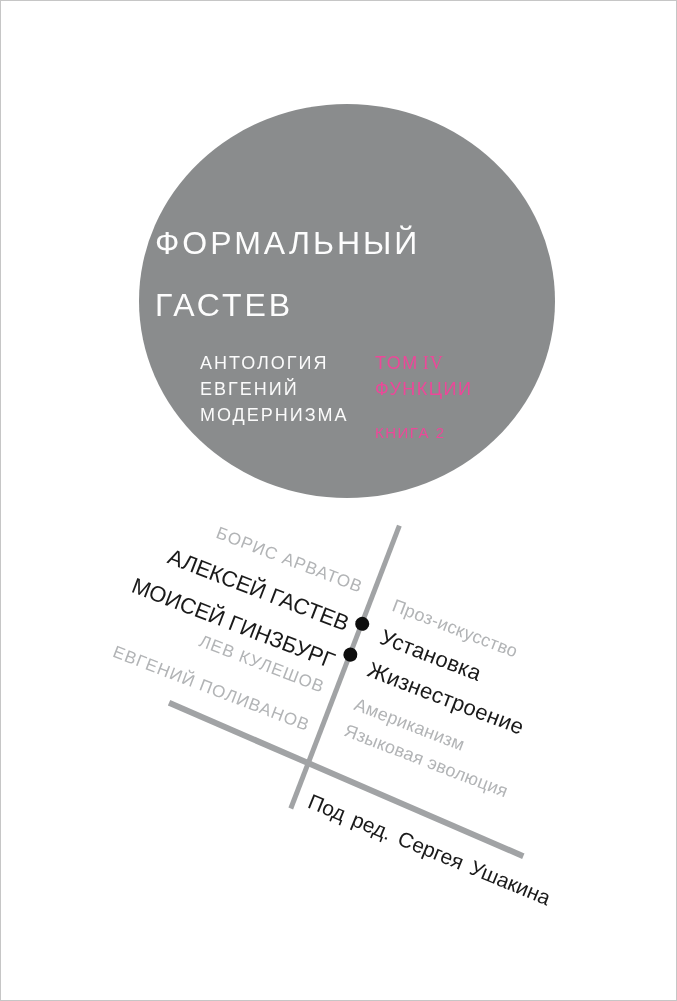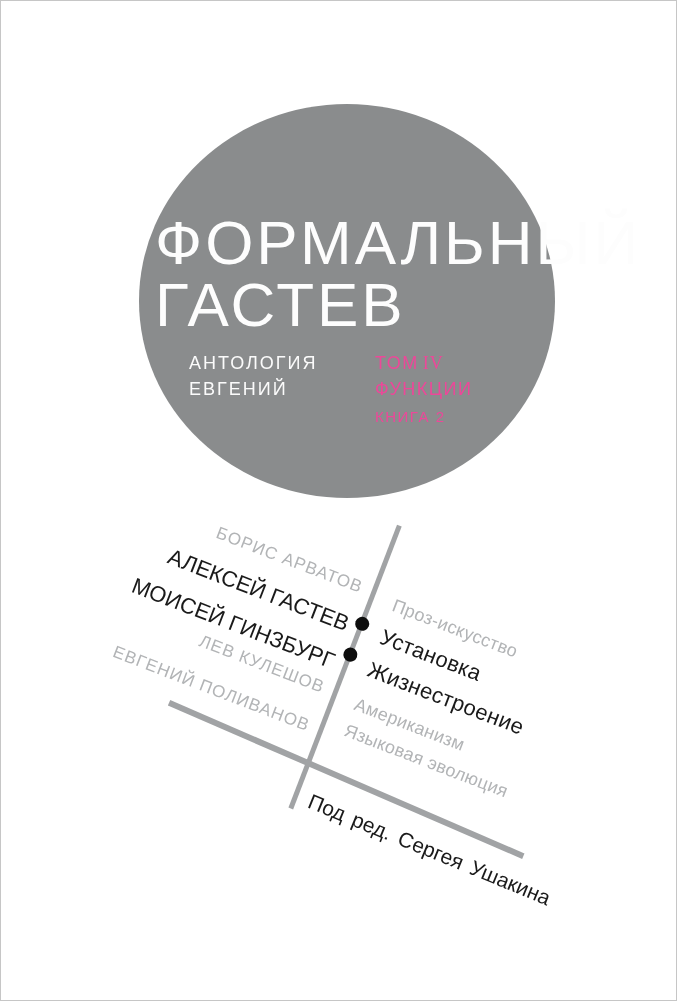--- a/index.html
+++ b/index.html
@@ -5,28 +5,28 @@
   html,body{margin:0;padding:0;background:#fff;}
   body{width:677px;height:1001px;position:relative;overflow:hidden;
        font-family:"Liberation Sans",sans-serif;}
   .page{position:absolute;inset:0;background:#ffffff;
         box-shadow:inset 0 0 0 1px #c6c6c6;}
 
   
   .circle{position:absolute;left:139px;top:104px;width:416px;height:394px;
           background:#8a8c8d;border-radius:50%;}
   .cover-title{position:absolute;left:155px;top:212px;width:420px;
-          color:#fdfdfd;font-size:62px;line-height:62px;letter-spacing:3px;
+          color:#fdfdfd;font-size:32px;line-height:62px;letter-spacing:3px;
           font-weight:400;white-space:nowrap;}
-  .subtitle{position:absolute;left:189px;top:350px;color:#fbfbfb;
+  .subtitle{position:absolute;left:200px;top:350px;color:#fbfbfb;
           font-size:18px;line-height:26px;letter-spacing:2px;white-space:nowrap;}
   .volume{position:absolute;left:375px;top:350px;color:#ec4899;
           font-size:18px;line-height:26px;letter-spacing:1.5px;white-space:nowrap;}
   .volume .serif{font-family:"Liberation Serif",serif;margin-left:4px;letter-spacing:1px;}
-  .volume .book-line{font-size:15px;margin-top:2px;}
+  .volume .book-line{font-size:15px;margin-top:18px;}
 
   
   .axis-group{position:absolute;left:100px;top:400px;width:650px;height:380px;
           transform:rotate(21deg);transform-origin:0 0;}
   .axis-group > div{position:absolute;white-space:nowrap;}
 
   .author{right:338px;text-align:right;}
   .concept{left:347px;text-align:left;}
   .muted-caps{color:#b2b4b6;font-size:17px;letter-spacing:1px;}
   .strong-caps{color:#1a1a1a;font-size:22px;letter-spacing:0;}
@@ -54,20 +54,21 @@
   <div class="circle"></div>
 
   <div class="cover-title">
     <div>ФОРМАЛЬНЫЙ</div>
     <div>ГАСТЕВ</div>
   </div>
 
   <div class="subtitle">
     <div>АНТОЛОГИЯ</div>
     <div>ЕВГЕНИЙ</div>
+    <div>МОДЕРНИЗМА</div>
   </div>
 
   <div class="volume">
     <div><span>ТОМ</span><span class="serif">IV</span></div>
     <div>ФУНКЦИИ</div>
     <div class="book-line">КНИГА 2</div>
   </div>
 
   <div class="axis-group">
 

